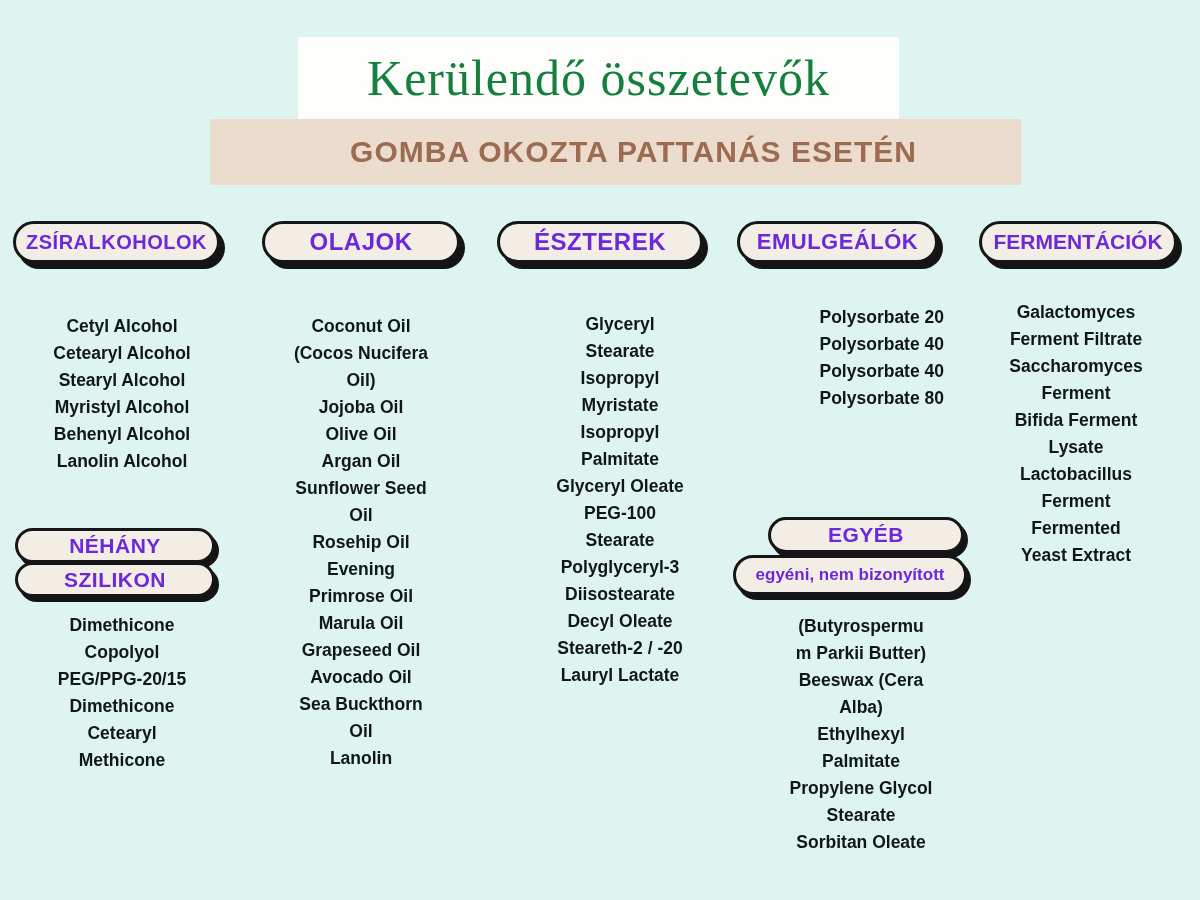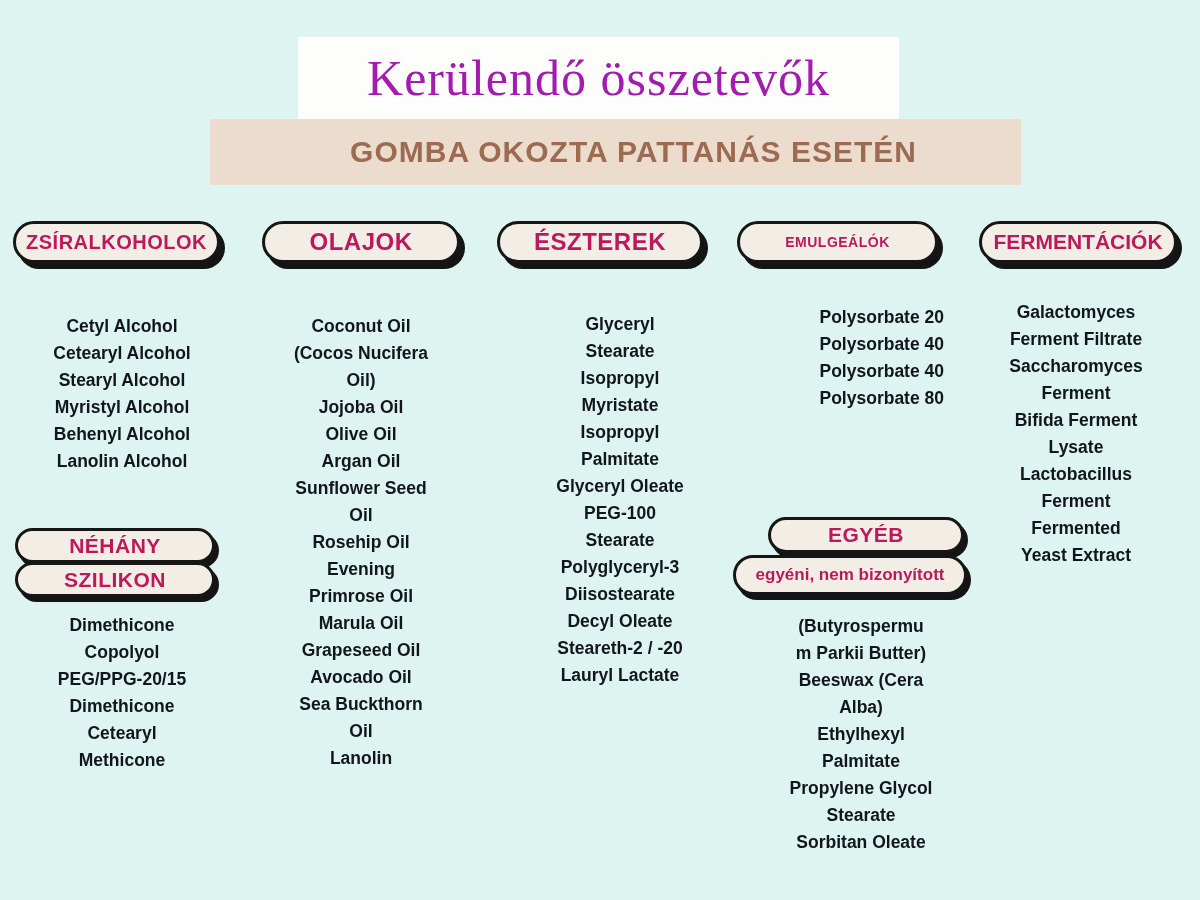--- a/index.html
+++ b/index.html
@@ -9,42 +9,42 @@
     font-family:"Liberation Sans", sans-serif;
   }
   .abs{position:absolute;}
   
   #title-card{
     left:298px;top:37px;width:601px;height:82px;background:#fdfdfc;
     display:flex;align-items:center;justify-content:center;
   }
   #page-title{
     font-family:"Liberation Serif", serif;
-    font-size:50px;color:#a21caf;letter-spacing:1px;white-space:nowrap;
+    font-size:50px;color:#15803d;letter-spacing:1px;white-space:nowrap;
   }
   #subtitle-banner{
     left:210px;top:119px;width:775px;height:66px;background:#ebdcce;
     display:flex;align-items:center;justify-content:center;padding-left:36px;
   }
   #banner-text{
     font-weight:bold;font-size:30px;color:#9c6b51;letter-spacing:1px;white-space:nowrap;
   }
   
   .pill{
     position:absolute;box-sizing:border-box;
     background:#f3eee5;border:3px solid #161616;border-radius:22px;
     box-shadow:5px 6px 0 #141414;
     display:flex;align-items:center;justify-content:center;
-    font-weight:bold;color:#be185d;letter-spacing:.5px;white-space:nowrap;
+    font-weight:bold;color:#6d28d9;letter-spacing:.5px;white-space:nowrap;
   }
   .pill-row{top:221px;height:42px;}
   #pill-zsiralkoholok{left:13px;width:207px;font-size:20px;}
   #pill-olajok{left:262px;width:198px;font-size:24px;}
   #pill-eszterek{left:497px;width:206px;font-size:24px;}
-  #pill-emulgealok{left:737px;width:201px;font-size:14px;}
+  #pill-emulgealok{left:737px;width:201px;font-size:22px;}
   #pill-fermentaciok{left:979px;width:198px;font-size:21px;letter-spacing:0;}
   .pill-sub{height:35px;font-size:21px;box-shadow:4px 5px 0 #141414;}
   #pill-nehany{left:15px;top:528px;width:200px;}
   #pill-szilikon{left:15px;top:562px;width:200px;}
   #pill-egyeb{left:768px;top:517px;width:196px;height:36px;font-size:21px;}
   #pill-egyeni-note{left:733px;top:555px;width:234px;height:40px;font-size:17px;letter-spacing:0;}
   
   .ing-list{
     position:absolute;text-align:center;
     font-weight:bold;font-size:17.5px;line-height:27px;color:#11161a;

